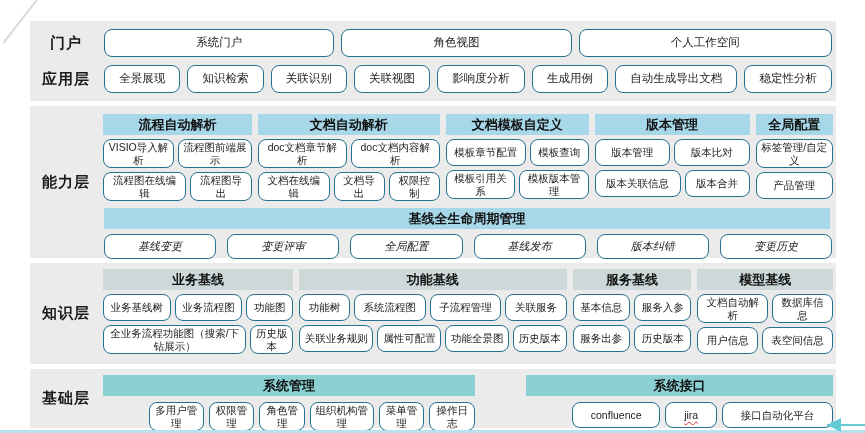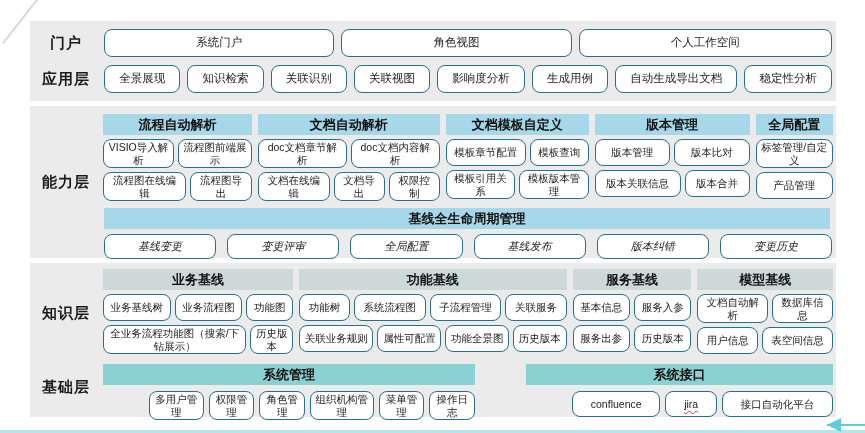--- a/index.html
+++ b/index.html
@@ -8,21 +8,21 @@
   .canvas { position:relative; width:865px; height:433px; background:#fff; overflow:hidden; }
 
   .corner-fold { position:absolute; left:-30px; top:-32px; width:60px; height:64px;
     background:#fff; border-right:2px solid #d9d9d9; transform:rotate(38deg); z-index:5; }
 
   .band { position:absolute; left:30px; width:806px; background:var(--band-bg,#ebebeb); }
   .band-portal { top:21px;  height:44px; }
   .band-app    { top:57px; height:44px; }
   .band-cap    { top:106px;height:152px; }
   .band-knw    { top:263px;height:101px; }
-  .band-fnd    { top:358px;height:59px; }
+  .band-fnd    { top:369px;height:59px; }
 
   .layer-label { position:absolute; left:0; top:0; bottom:0; width:72px;
     display:flex; align-items:center; justify-content:center;
     font-size:15px; font-weight:bold; color:#1a1a1a; letter-spacing:1px; }
   .content { position:absolute; left:73px; right:3px; top:0; bottom:0; }
 
   .row-buttons { display:flex; gap:7px; padding:8px 1px; }
   .row-buttons .btn { flex:1 1 auto; }
 
   .btn { background:#fff; border:1.5px solid var(--btn-border,#26708f); border-radius:8px;

